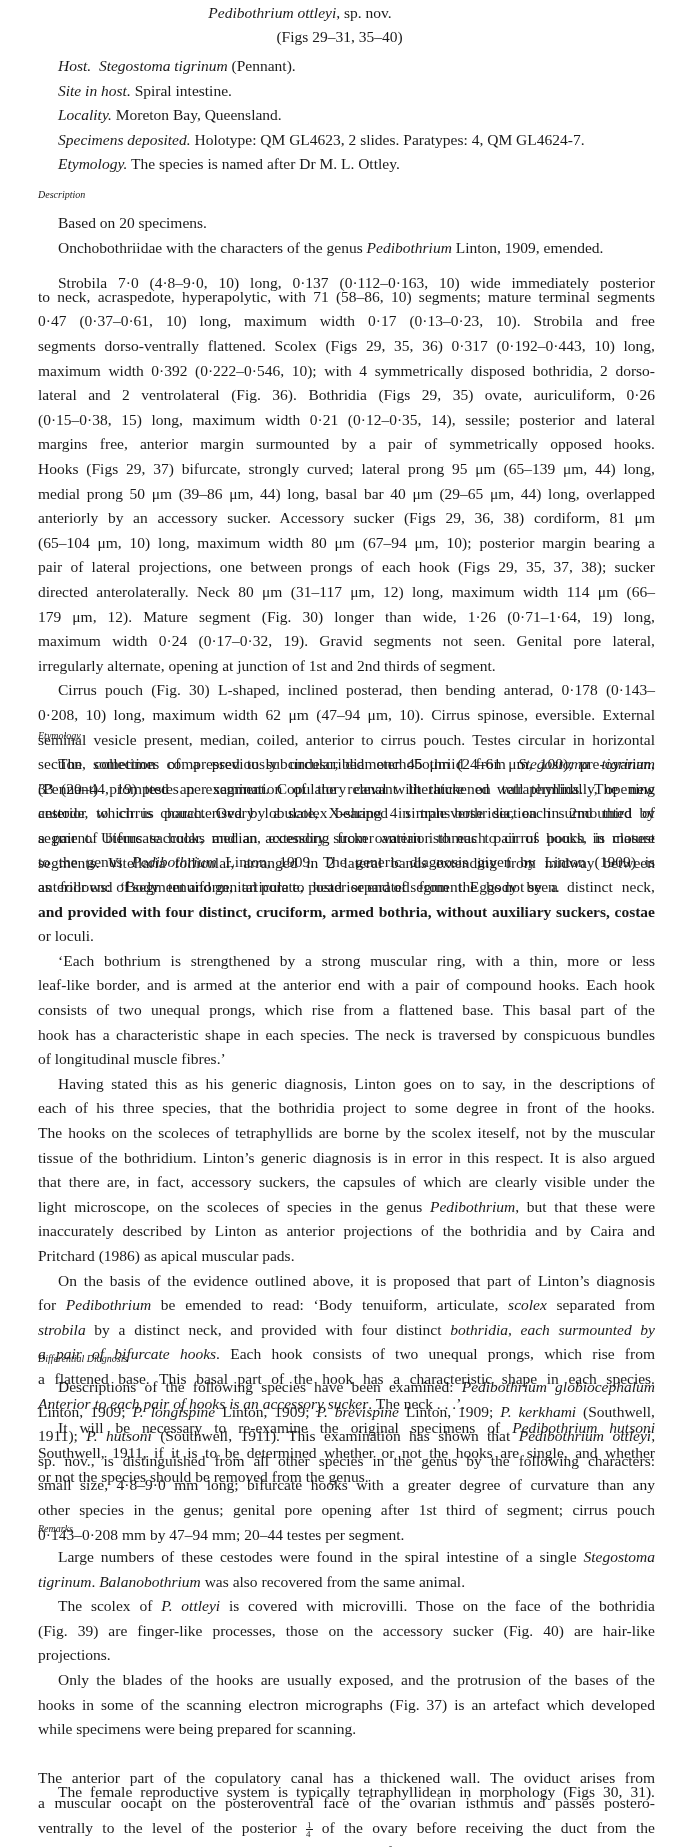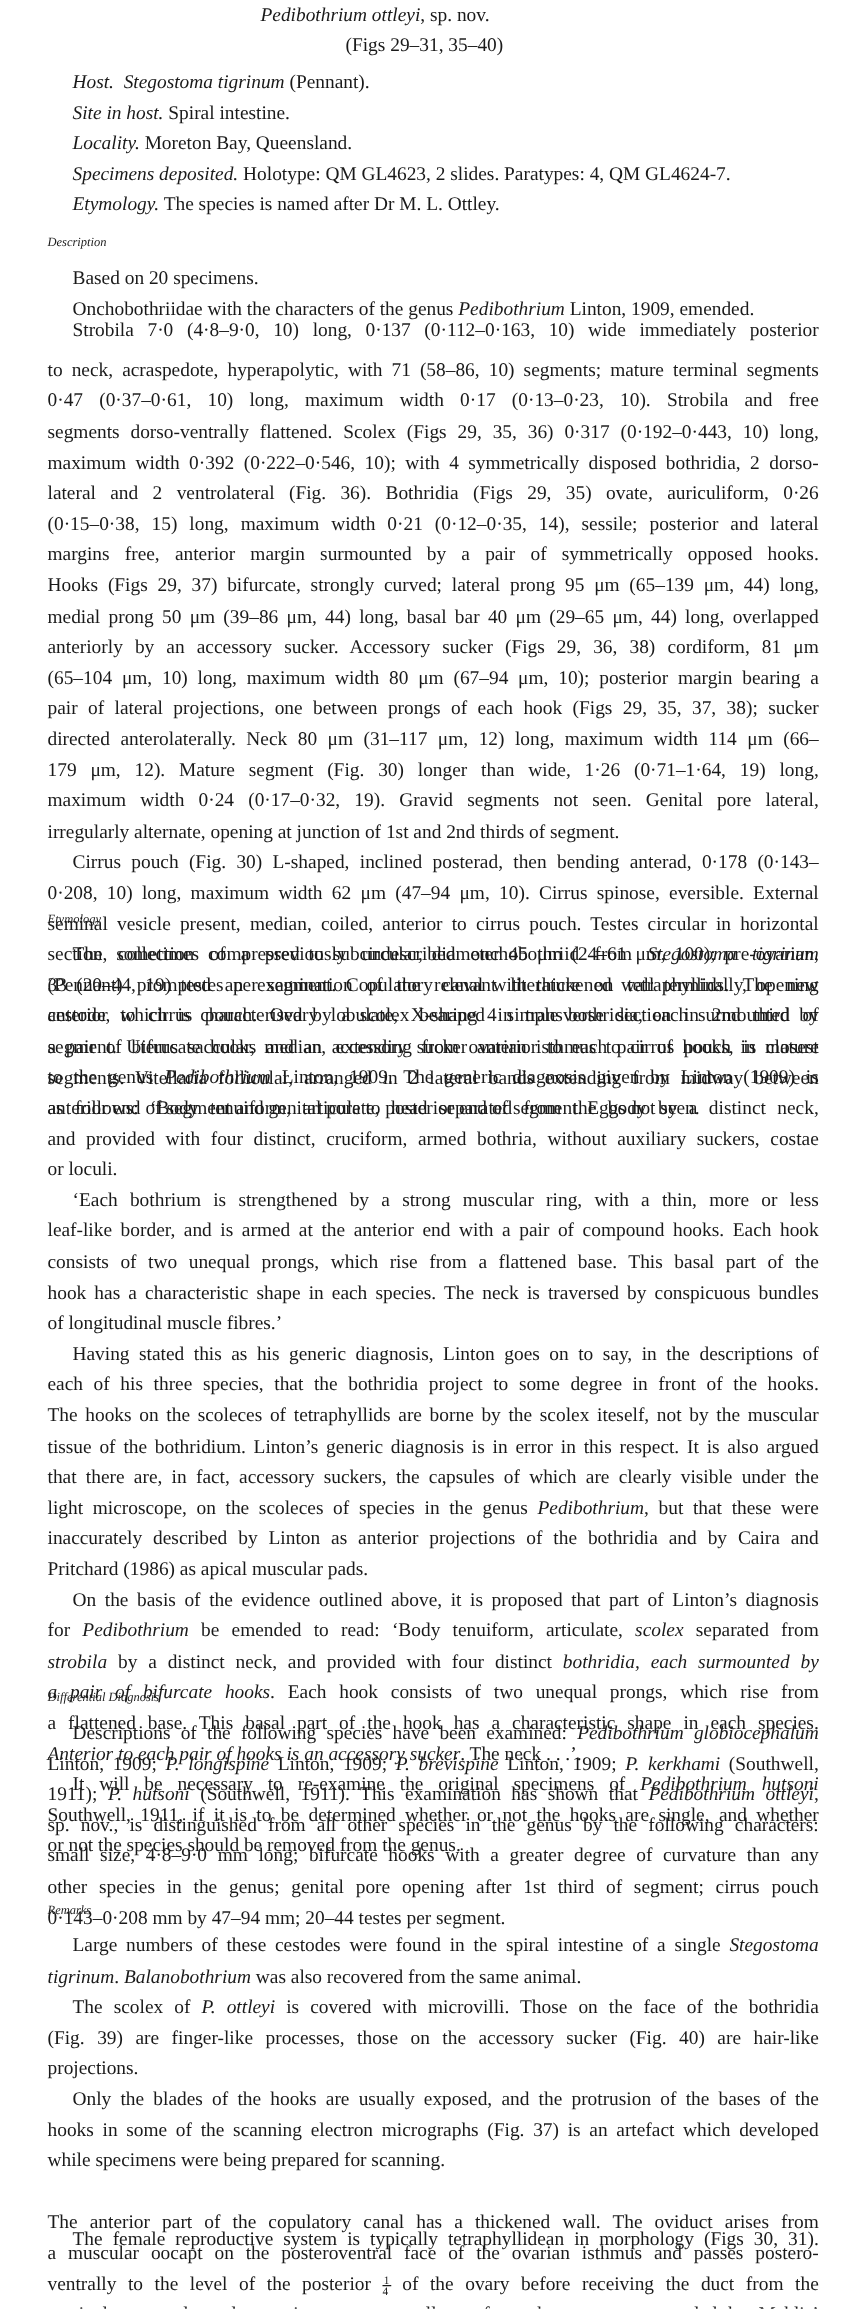--- a/index.html
+++ b/index.html
@@ -35,21 +35,21 @@
   <div class="meta" style="top:57px"><i>Host.</i>&nbsp;&nbsp;<i>Stegostoma tigrinum</i><span> (Pennant).</span></div>
   <div class="meta" style="top:82px"><i>Site in host.</i><span> Spiral intestine.</span></div>
   <div class="meta" style="top:106px"><i>Locality.</i><span> Moreton Bay, Queensland.</span></div>
   <div class="meta" style="top:131px"><i>Specimens deposited.</i><span> Holotype: QM GL4623, 2 slides. Paratypes: 4, QM GL4624-7.</span></div>
   <div class="meta" style="top:155px"><i>Etymology.</i><span> The species is named after Dr M. L. Ottley.</span></div>
 
   <div id="sec-description">
       <div class="heading" style="top: 189px;">Description</div>
       <div class="line indent last" style="top: 214px;">Based on 20 specimens.</div>
       <div class="line indent last" style="top: 238.6px;">Onchobothriidae with the characters of the genus <i>Pedibothrium</i> Linton, 1909, emended.</div>
-      <div class="line indent" style="top: 256px;">Strobila 7·0 (4·8–9·0, 10) long, 0·137 (0·112–0·163, 10) wide immediately posterior</div>
+      <div class="line indent" style="top: 274px;">Strobila 7·0 (4·8–9·0, 10) long, 0·137 (0·112–0·163, 10) wide immediately posterior</div>
       <div class="line" style="top: 287.8px;">to neck, acraspedote, hyperapolytic, with 71 (58–86, 10) segments; mature terminal segments</div>
       <div class="line" style="top: 312.4px;">0·47 (0·37–0·61, 10) long, maximum width 0·17 (0·13–0·23, 10). Strobila and free</div>
       <div class="line" style="top: 337px;">segments dorso-ventrally flattened. Scolex (Figs 29, 35, 36) 0·317 (0·192–0·443, 10) long,</div>
       <div class="line" style="top: 361.6px;">maximum width 0·392 (0·222–0·546, 10); with 4 symmetrically disposed bothridia, 2 dorso-</div>
       <div class="line" style="top: 386.2px;">lateral and 2 ventrolateral (Fig. 36). Bothridia (Figs 29, 35) ovate, auriculiform, 0·26</div>
       <div class="line" style="top: 410.8px;">(0·15–0·38, 15) long, maximum width 0·21 (0·12–0·35, 14), sessile; posterior and lateral</div>
       <div class="line" style="top: 435.4px;">margins free, anterior margin surmounted by a pair of symmetrically opposed hooks.</div>
       <div class="line" style="top: 460px;">Hooks (Figs 29, 37) bifurcate, strongly curved; lateral prong 95 μm (65–139 μm, 44) long,</div>
       <div class="line" style="top: 484.6px;">medial prong 50 μm (39–86 μm, 44) long, basal bar 40 μm (29–65 μm, 44) long, overlapped</div>
       <div class="line" style="top: 509.2px;">anteriorly by an accessory sucker. Accessory sucker (Figs 29, 36, 38) cordiform, 81 μm</div>
@@ -70,21 +70,21 @@
       <div class="line last" style="top: 878.2px;">anterior end of segment and genital pore to posterior end of segment. Eggs not seen.</div>
     </div>
   <div id="sec-discussion">
       <div class="heading" style="top: 730px;">Etymology</div>
       <div class="line indent" style="top: 755px;">The collection of a previously undescribed onchobothriid from <i>Stegostoma tigrinum</i></div>
       <div class="line" style="top: 779.6px;">(Pennant) prompted an examination of the relevant literature on tetraphyllids. The new</div>
       <div class="line" style="top: 804.2px;">cestode, which is characterised by a scolex bearing 4 simple bothridia, each surmounted by</div>
       <div class="line" style="top: 828.8px;">a pair of bifurcate hooks and an accessory sucker anterior to each pair of hooks, is closest</div>
       <div class="line" style="top: 853.4px;">to the genus <i>Pedibothrium</i> Linton, 1909. The generic diagnosis given by Linton (1909) is</div>
       <div class="line" style="top: 878px;">as follows: ‘Body tenuiform, articulate, head separated from the body by a distinct neck,</div>
-      <div class="line" style="top: 902.6px;">and provided with four distinct, cruciform, armed bothria, without auxiliary suckers, costae</div>
+      <div class="line" style="top: 902.6px; font-weight: bold;">and provided with four distinct, cruciform, armed bothria, without auxiliary suckers, costae</div>
       <div class="line last" style="top: 927.2px;">or loculi.</div>
       <div class="line indent" style="top: 951.8px;">‘Each bothrium is strengthened by a strong muscular ring, with a thin, more or less</div>
       <div class="line" style="top: 976.4px;">leaf-like border, and is armed at the anterior end with a pair of compound hooks. Each hook</div>
       <div class="line" style="top: 1001px;">consists of two unequal prongs, which rise from a flattened base. This basal part of the</div>
       <div class="line" style="top: 1025.6px;">hook has a characteristic shape in each species. The neck is traversed by conspicuous bundles</div>
       <div class="line last" style="top: 1050.2px;">of longitudinal muscle fibres.’</div>
       <div class="line indent" style="top: 1074.8px;">Having stated this as his generic diagnosis, Linton goes on to say, in the descriptions of</div>
       <div class="line" style="top: 1099.4px;">each of his three species, that the bothridia project to some degree in front of the hooks.</div>
       <div class="line" style="top: 1124px;">The hooks on the scoleces of tetraphyllids are borne by the scolex iteself, not by the muscular</div>
       <div class="line" style="top: 1148.6px;">tissue of the bothridium. Linton’s generic diagnosis is in error in this respect. It is also argued</div>

